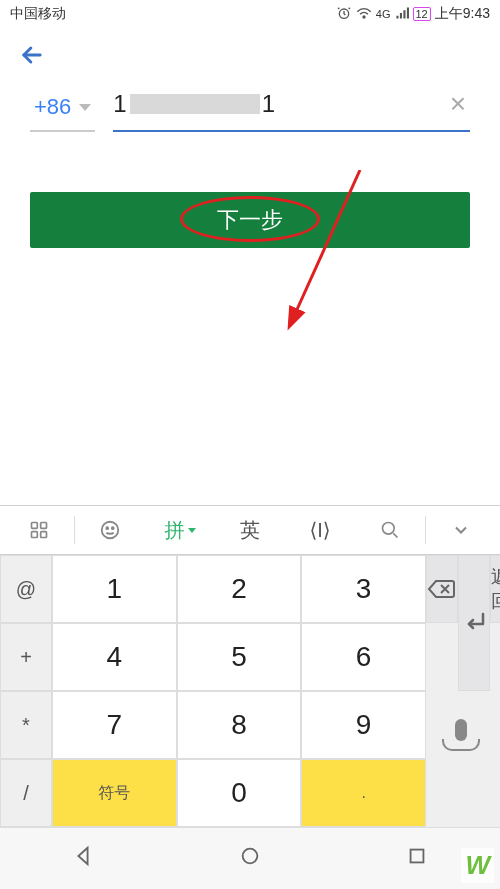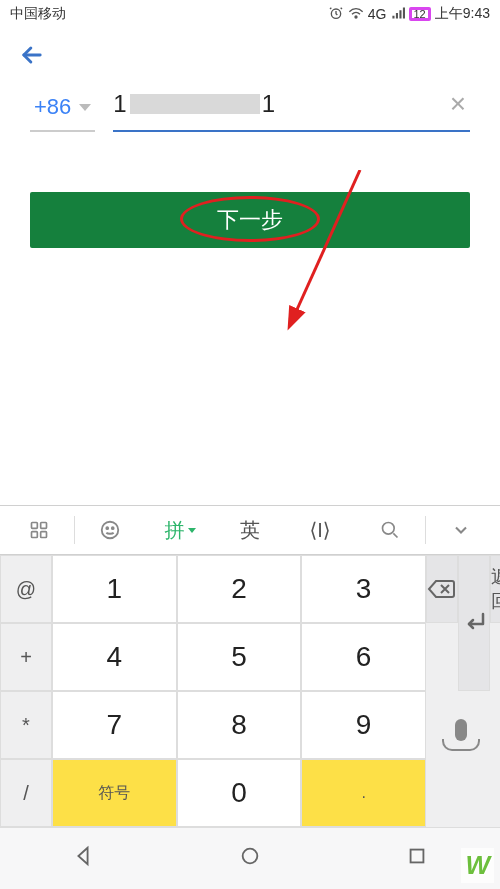--- a/index.html
+++ b/index.html
@@ -19,21 +19,21 @@
     align-items: center;
     height: 28px;
     padding: 1px 10px;
     font-size: 14px;
     color: #333;
   }
   .status-right { display: flex; align-items: center; gap: 4px; }
   .status-icon { display:inline-block; }
   .battery-box {
     display:inline-flex; align-items:center;
-    border:3px solid #d946ef; border-radius:2px;
+    border:1px solid #d946ef; border-radius:2px;
     padding:0 2px; font-size:11px; height:14px; line-height:12px;
   }
   
   .back-row { height: 60px; display:flex; align-items:center; padding-left:18px; }
   .back-arrow { font-size:26px; color:#3a73c7; }
   
   .content { padding: 0 30px; }
   .title { font-size: 30px; font-weight: 500; margin-top: 30px; margin-bottom: 70px; }
   
   .phone-row { display:flex; align-items:flex-end; gap:18px; }
@@ -140,21 +140,21 @@
           <path d="M5 4l-2 2M19 4l2 2"></path>
         </svg>
     </span>
     <span class="status-icon">
       <svg width="16" height="14" viewBox="0 0 24 20" fill="none" stroke="#555" stroke-width="2">
           <path d="M2 8c6-6 14-6 20 0"></path>
           <path d="M6 12c4-4 8-4 12 0"></path>
           <circle cx="12" cy="16" r="1.5" fill="#555"></circle>
         </svg>
     </span>
-    <span class="status-icon" style="font-size:14px;">4G</span>
+    <span class="status-icon" style="font-size:11px;">4G</span>
     <span class="status-icon">
       <svg width="14" height="14" viewBox="0 0 20 20">
           <path d="M2 18h3v-4H2zM7 18h3v-8H7zM12 18h3V6h-3zM17 18h3V2h-3z" fill="#555"></path>
         </svg>
     </span>
     <span class="battery-box">
       <span>12</span>
     </span>
     <span>上午9:43</span>
   </span>

